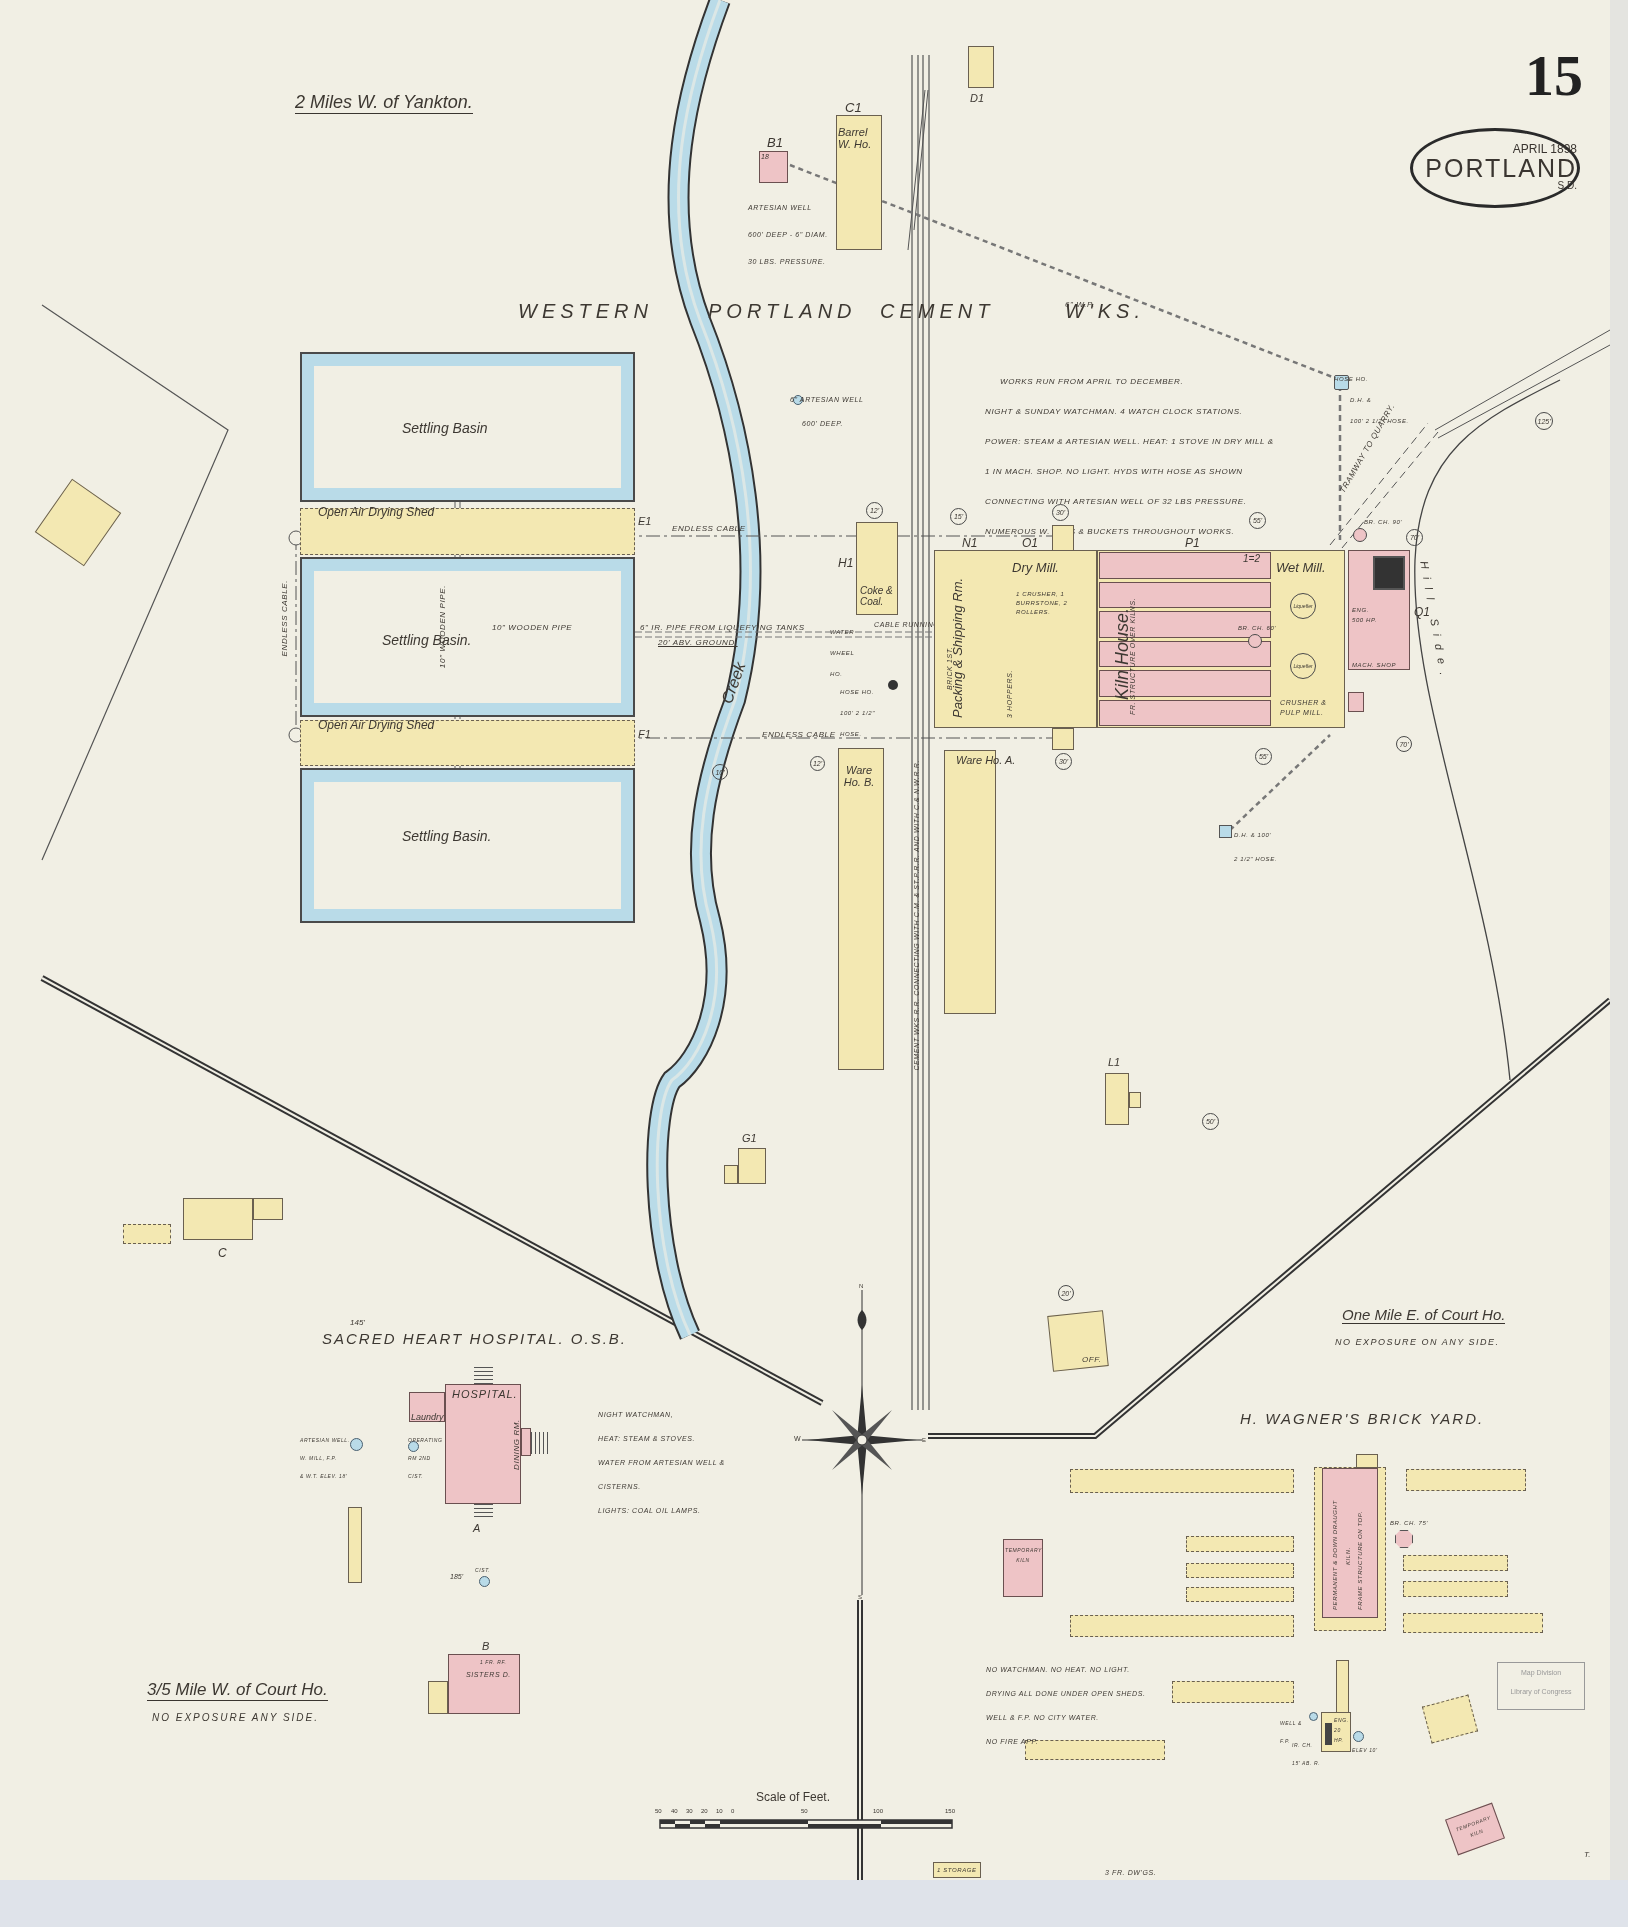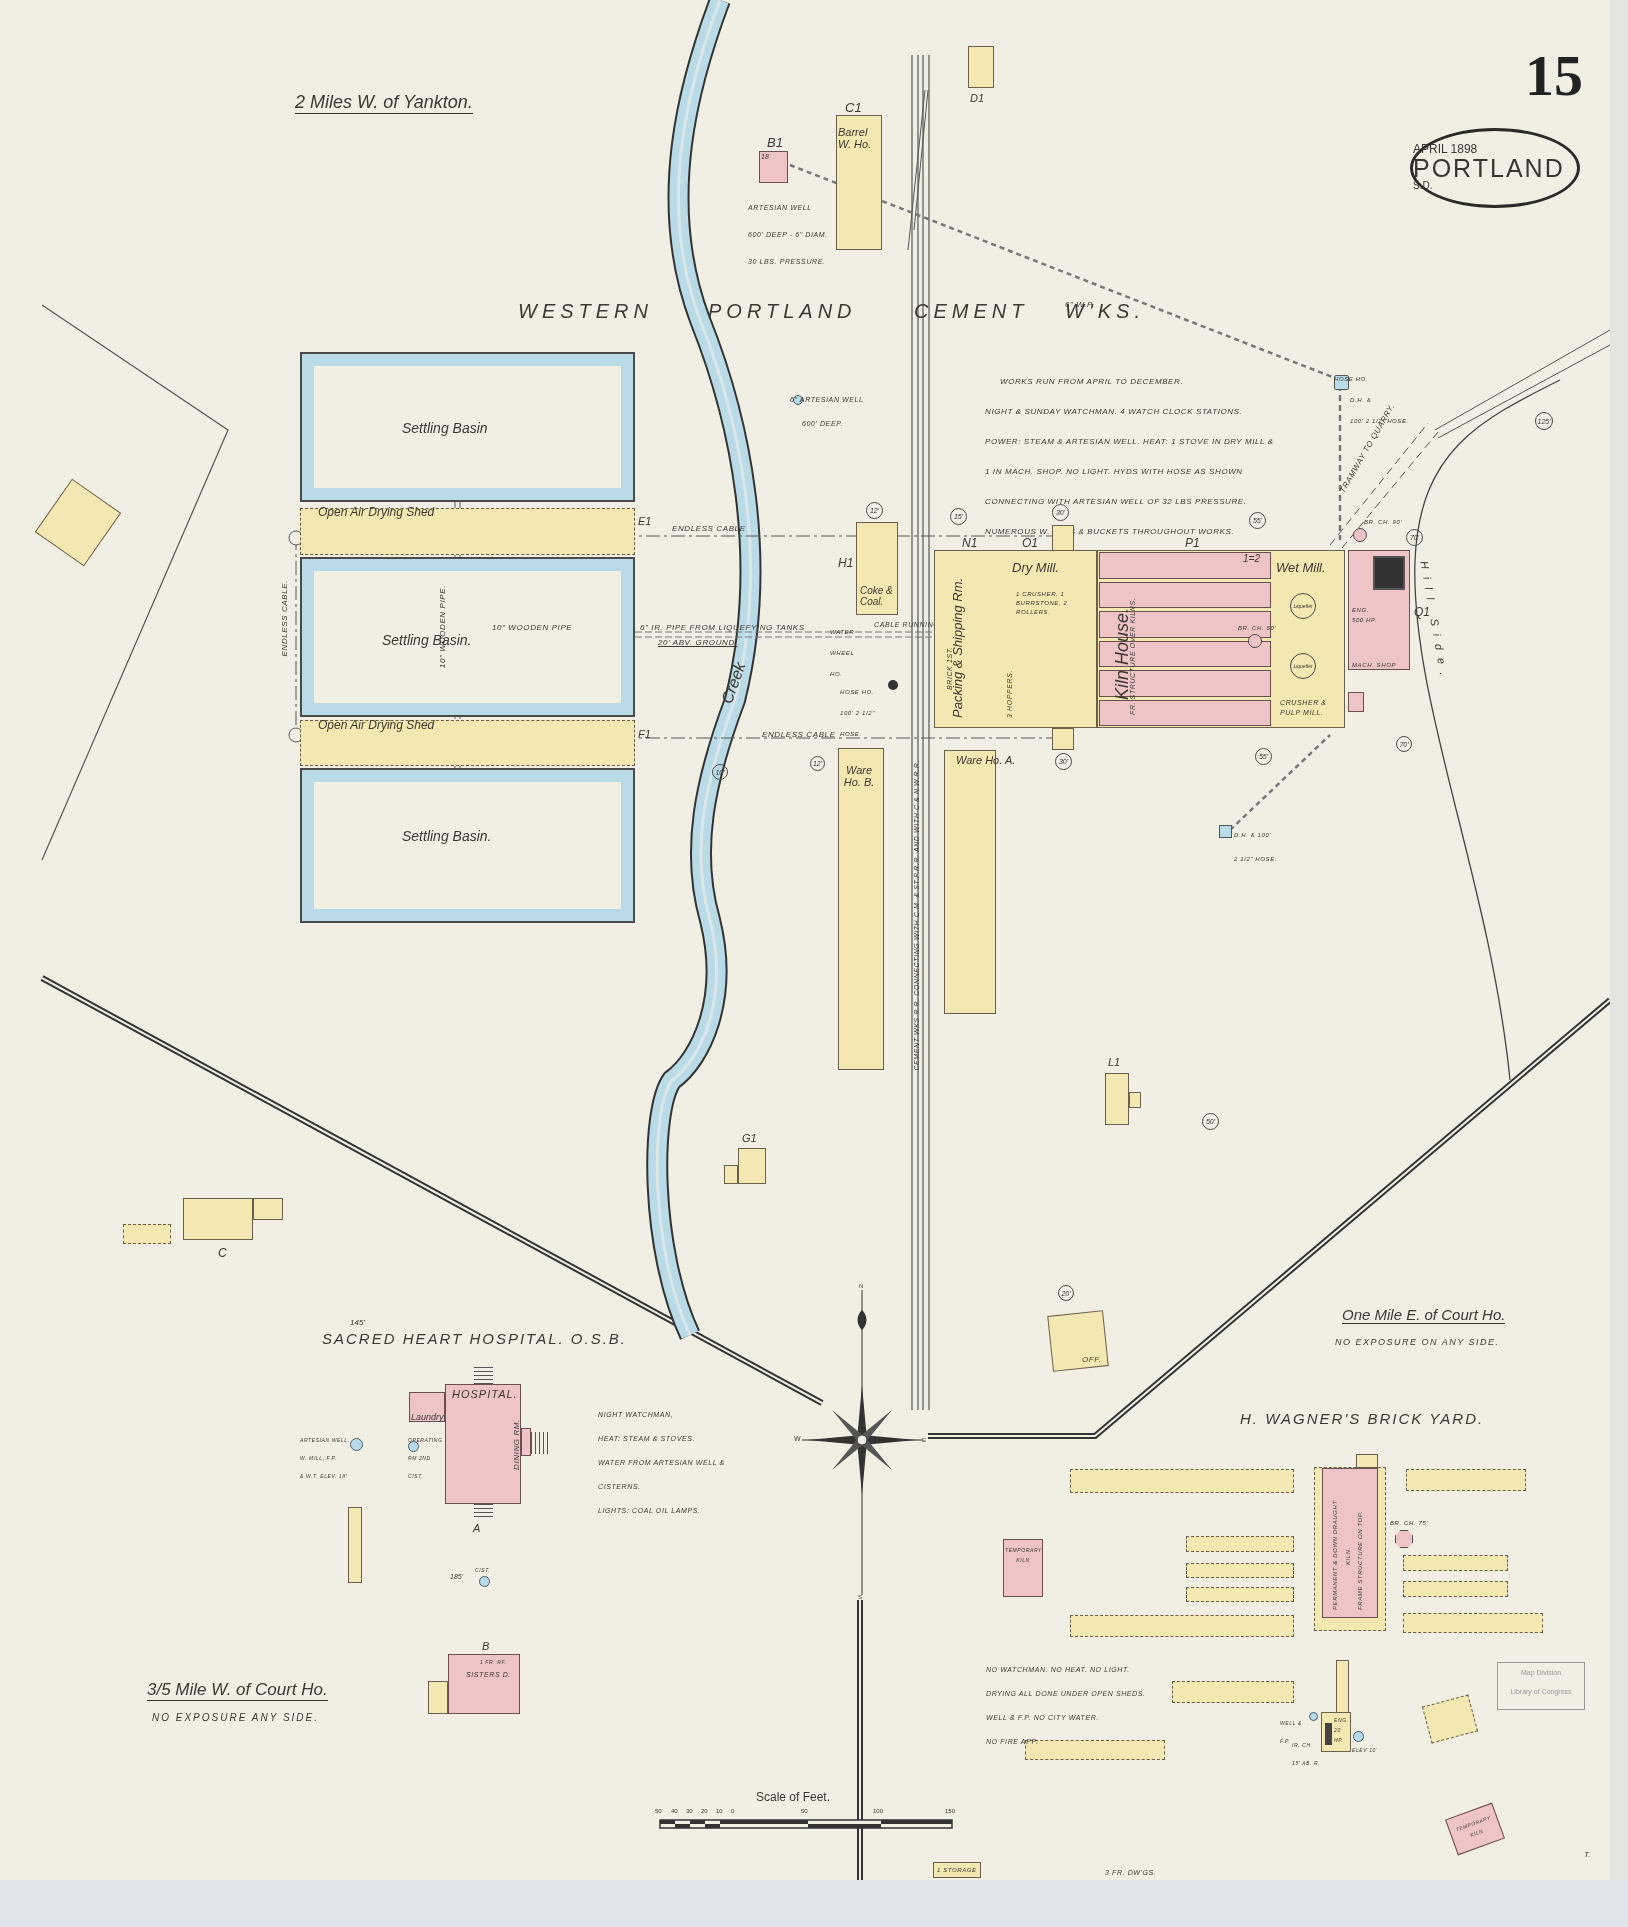--- a/index.html
+++ b/index.html
@@ -19,21 +19,21 @@
   .vt{writing-mode:vertical-rl;transform:rotate(180deg);}
   .ul{border-bottom:1.5px solid #3a3530;}
   svg{position:absolute;left:0;top:0;}
 </style>
 </head>
 <body>
 
 <div class="sheet">
 
   <div class="lbl" style="left:1525px;top:42px;font-family:'Liberation Serif',serif;font-style:normal;font-weight:bold;font-size:58px;color:#222;">15</div>
-  <div class="abs" style="left:1410px;top:128px;width:170px;height:80px;border:3.5px solid #2a2a2a;border-radius:50%;text-align:left;box-sizing:border-box;">
+  <div class="abs" style="left:1410px;top:128px;width:170px;height:80px;border:3.5px solid #2a2a2a;border-radius:50%;text-align:right;box-sizing:border-box;">
     <div style="font-size:12px;margin-top:11px;">APRIL 1898</div>
     <div style="font-size:25px;letter-spacing:2px;line-height:24px;">PORTLAND</div>
     <div style="font-size:10px;">S.D.</div>
   </div>
 
   <svg width="1610" height="1880">
 
     <polyline points="42,305 228,430 42,860" fill="none" stroke="#555" stroke-width="1.2"></polyline>
 
     <polyline points="42,978 822,1403" fill="none" stroke="#333" stroke-width="6"></polyline>
@@ -94,21 +94,21 @@
       <rect x="60" y="0" width="15" height="4" fill="#333"></rect>
       <rect x="75" y="0" width="73" height="4" fill="#333"></rect>
       <rect x="148" y="4" width="73" height="4" fill="#333"></rect>
       <rect x="221" y="0" width="71" height="4" fill="#333"></rect>
     </g>
   </svg>
 
   <div class="lbl ul" style="left:295px;top:92px;font-size:18px;">2 Miles W. of Yankton.</div>
   <div class="lbl caps" style="left:518px;top:300px;font-size:20px;letter-spacing:5px;">WESTERN</div>
   <div class="lbl caps" style="left:708px;top:300px;font-size:20px;letter-spacing:5px;">PORTLAND</div>
-  <div class="lbl caps" style="left:914px;top:300px;font-size:20px;letter-spacing:5px;">CEMENT</div>
+  <div class="lbl caps" style="left:880px;top:300px;font-size:20px;letter-spacing:5px;">CEMENT</div>
   <div class="lbl caps" style="left:1065px;top:300px;font-size:20px;letter-spacing:5px;">W'KS.</div>
 
   <div class="lbl small" style="left:985px;top:357px;">
     <div style="margin-left:15px;">Works run from April to December.</div>
     <div>Night &amp; Sunday Watchman. 4 watch clock stations.</div>
     <div>Power: Steam &amp; Artesian well. Heat: 1 stove in Dry Mill &amp;</div>
     <div>1 in Mach. Shop. No light. Hyds with hose as shown</div>
     <div>connecting with artesian well of 32 lbs pressure.</div>
     <div>Numerous W. Bbls &amp; Buckets throughout works.</div>
   </div>

